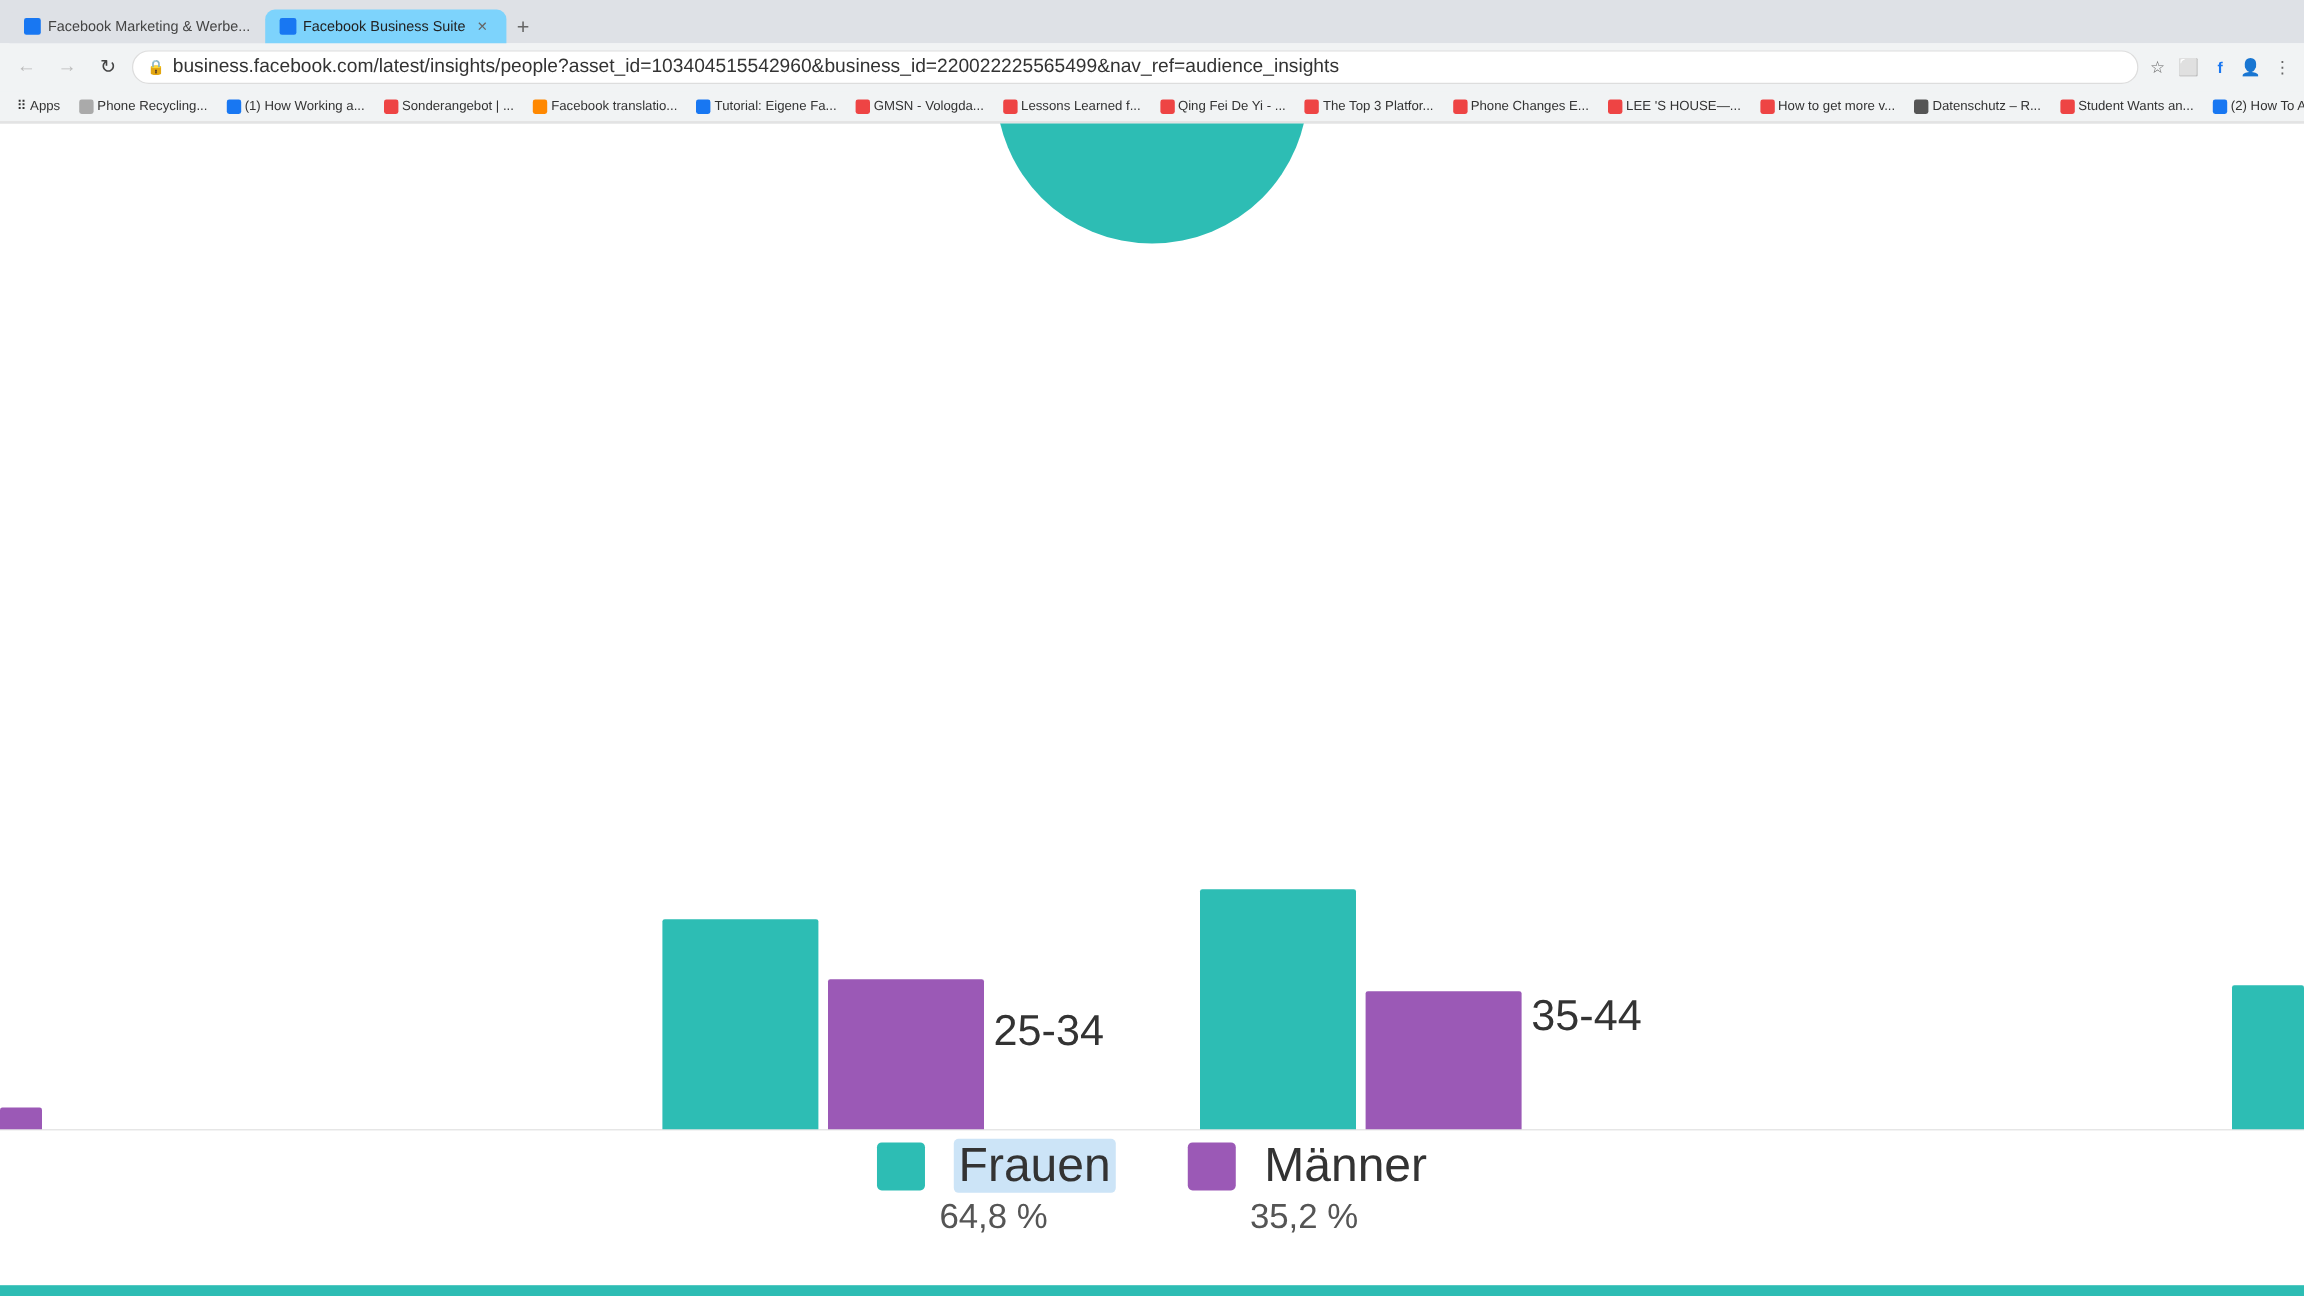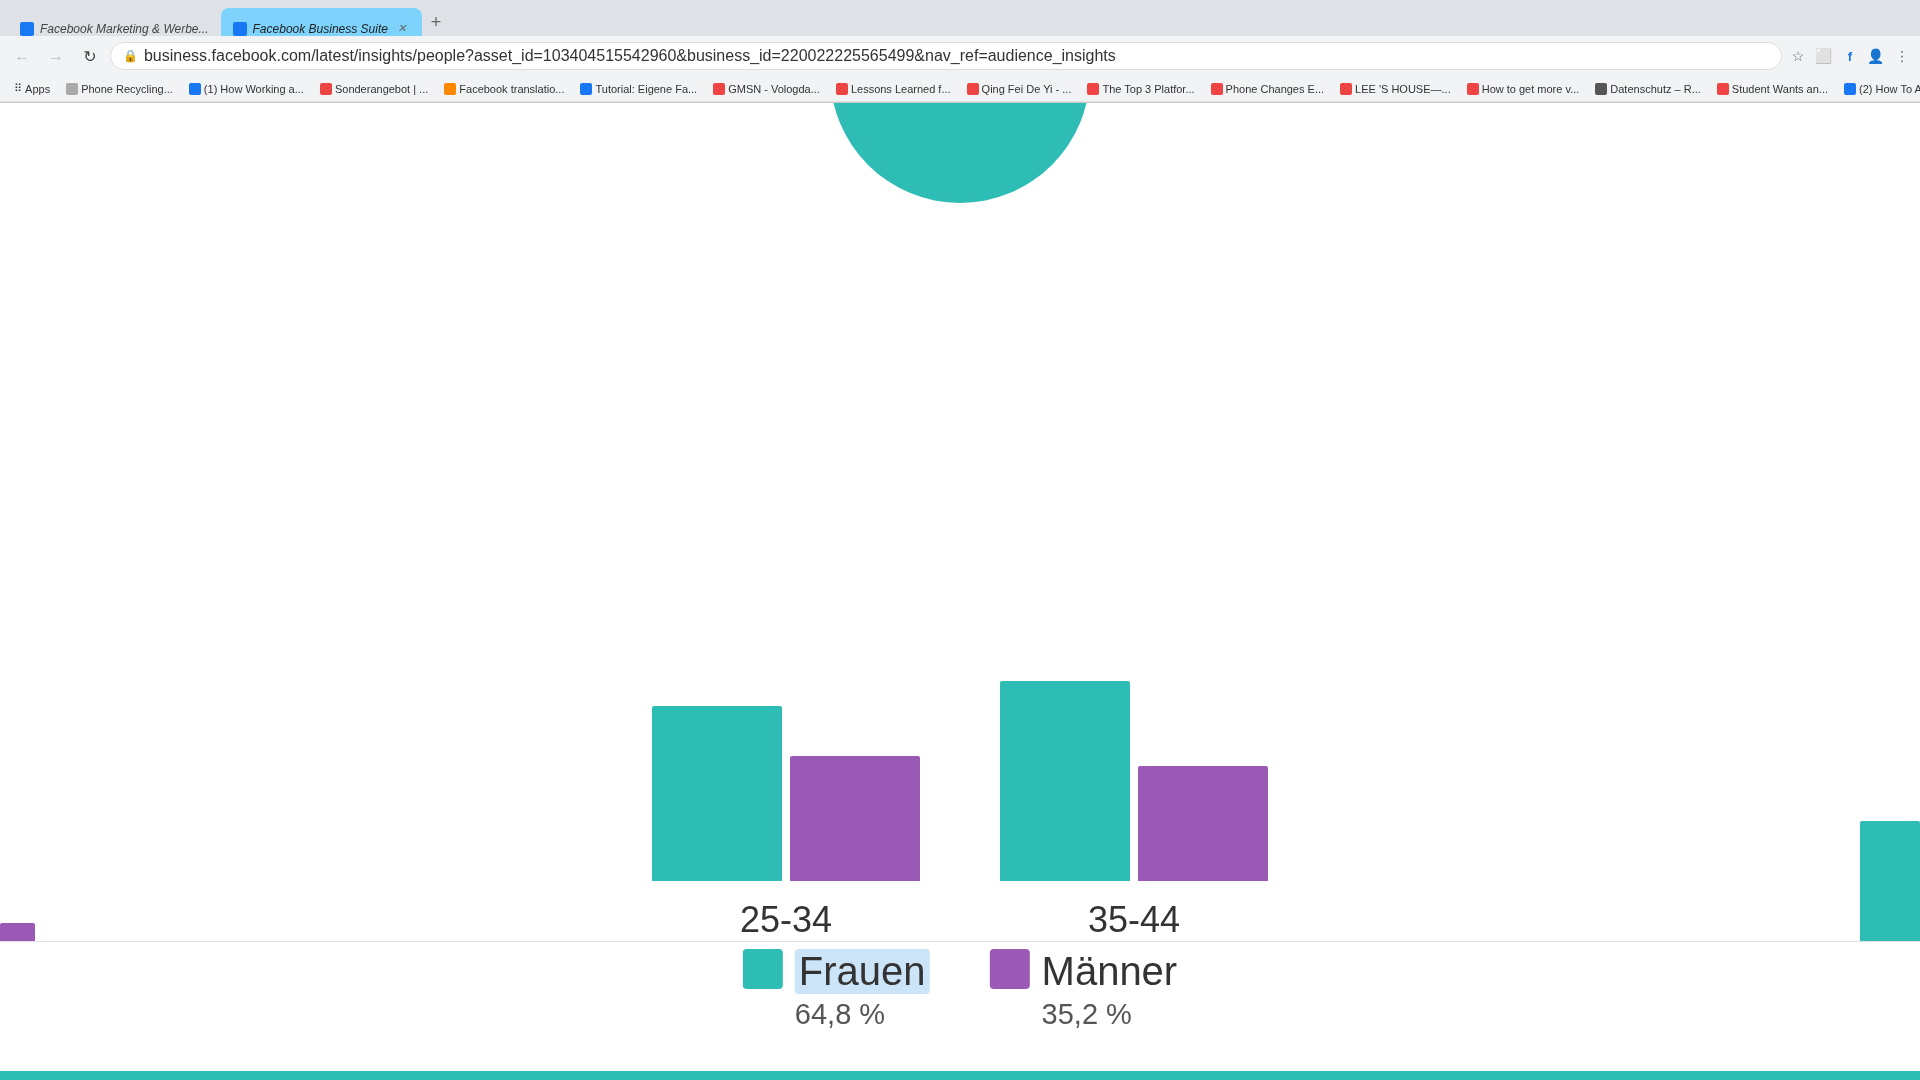--- a/index.html
+++ b/index.html
@@ -13,30 +13,29 @@
     }
     .tab-bar {
       display: flex;
       align-items: center;
       padding: 8px 8px 0 8px;
       background: #dee1e6;
       height: 36px;
     }
     .tab {
       display: flex;
-      align-items: flex-end;
+      align-items: center;
       height: 28px;
       padding: 0 12px;
       border-radius: 8px 8px 0 0;
       font-size: 12px;
       color: #444;
       background: #dee1e6;
       max-width: 220px;
       gap: 6px;
-      font-style: italic;
     }
     .tab.active {
       background: #7dd3fc;
       color: #222;
     }
     .tab-favicon {
       width: 14px;
       height: 14px;
       border-radius: 2px;
     }
@@ -184,21 +183,20 @@
       align-items: flex-end;
       justify-content: center;
       gap: 80px;
       padding: 0 40px;
     }
 
     .bar-group {
       display: flex;
       align-items: flex-end;
       gap: 8px;
-      flex-direction: column;
       align-items: center;
     }
 
     .bars {
       display: flex;
       align-items: flex-end;
       gap: 8px;
     }
 
     .bar {
@@ -254,21 +252,22 @@
       gap: 60px;
     }
     .legend-item {
       display: flex;
       flex-direction: column;
       align-items: flex-start;
       gap: 4px;
     }
     .legend-top {
       display: flex;
-      gap: 12px;
+      align-items: center;
+      gap: 24px;
     }
     .legend-swatch {
       width: 40px;
       height: 40px;
       border-radius: 4px;
     }
     .legend-name {
       font-size: 40px;
       color: #333;
       font-weight: 400;

